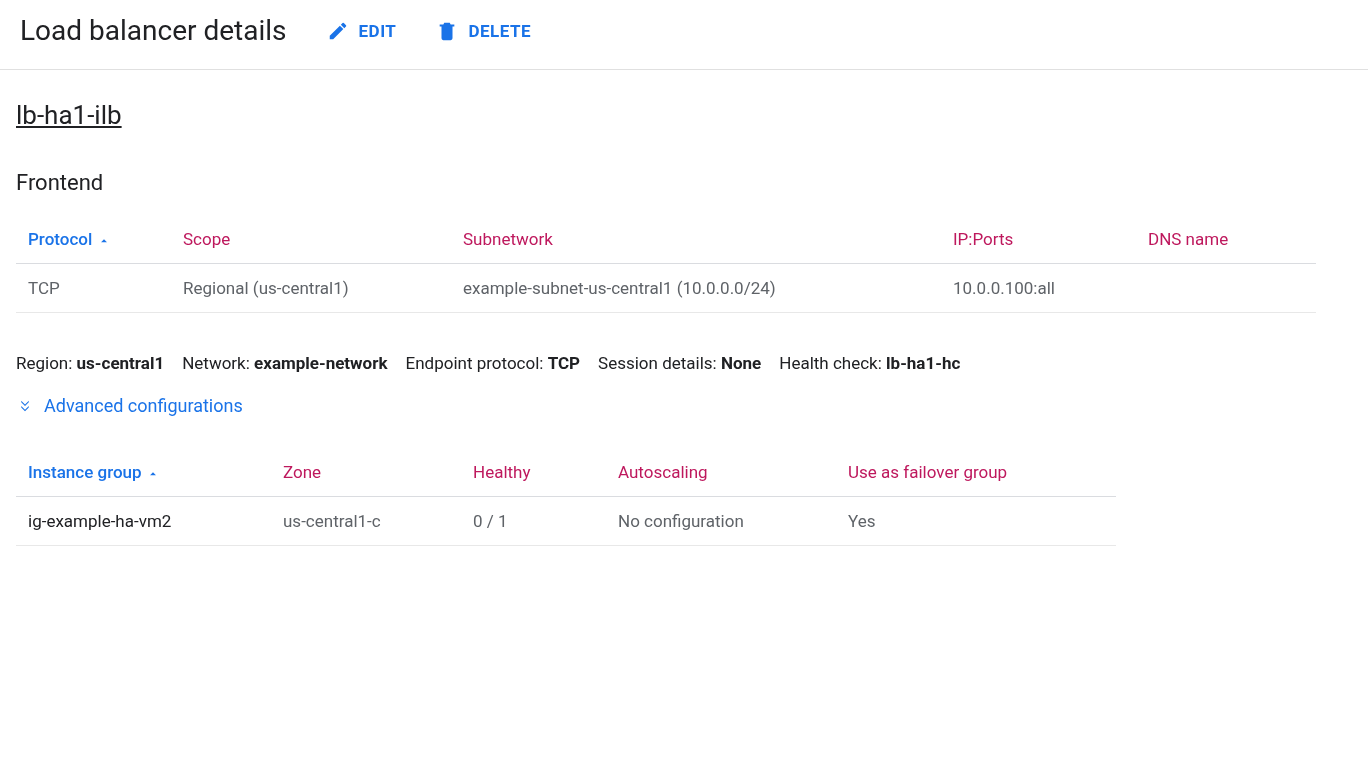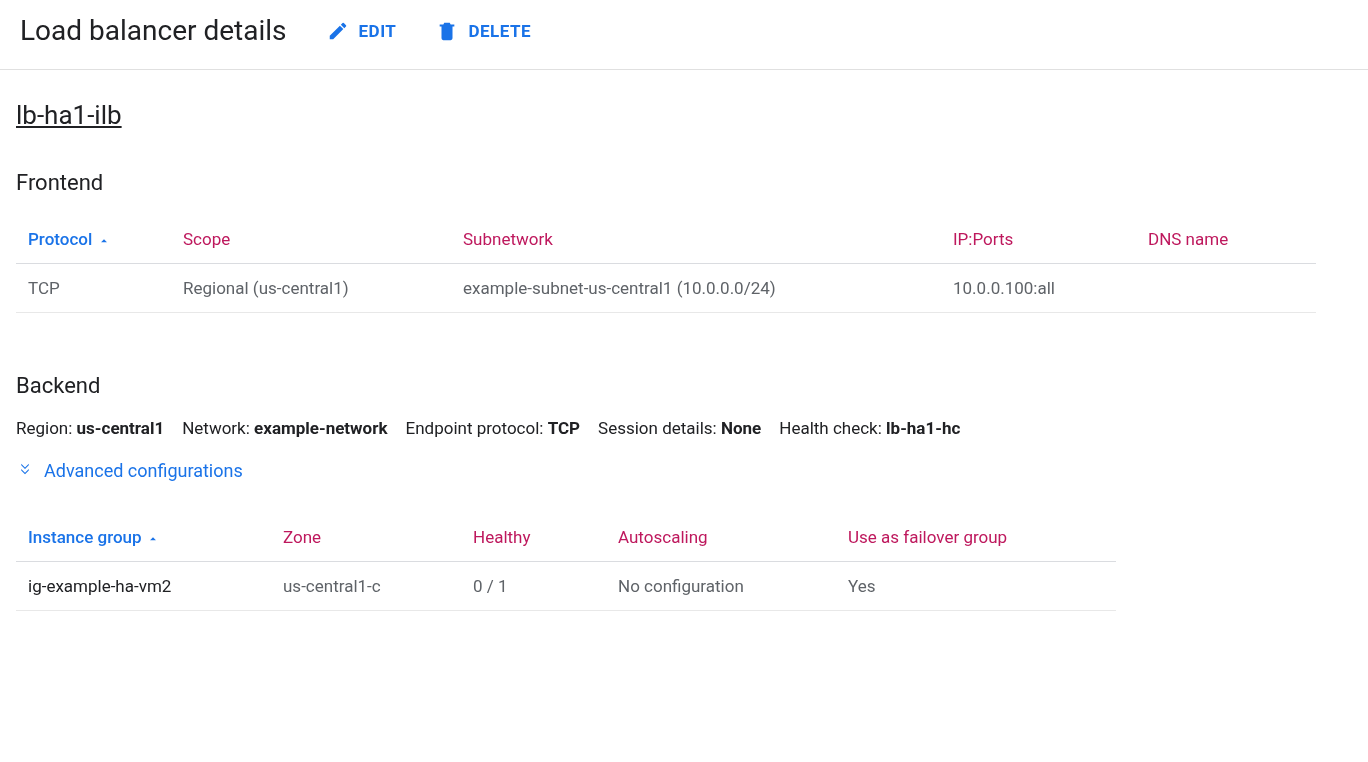--- a/index.html
+++ b/index.html
@@ -41,21 +41,21 @@
     .section-title {
       font-size: 22px;
       font-weight: 400;
       color: #202124;
       margin-bottom: 20px;
     }
     table {
       border-collapse: collapse;
       width: 100%;
       max-width: 1280px;
-      margin-bottom: 60px;
+      margin-bottom: 40px;
     }
     th, td {
       text-align: left;
       padding: 14px 12px;
       font-size: 17px;
       font-weight: 400;
     }
     th {
       color: #be185d;
       font-weight: 400;
@@ -75,21 +75,21 @@
       flex-wrap: wrap;
       gap: 18px;
       font-size: 17px;
       color: #202124;
       margin-bottom: 22px;
     }
     .backend-meta .label { font-weight: 400; }
     .backend-meta .value { font-weight: 700; }
     .adv-config {
       display: flex;
-      align-items: flex-start;
+      align-items: center;
       gap: 10px;
       color: #1a73e8;
       font-size: 18px;
       cursor: pointer;
       margin-bottom: 32px;
     }
     .adv-config svg { width: 18px; height: 18px; fill: #1a73e8; }
     .frontend-table { max-width: 1300px; }
     .backend-table { max-width: 1100px; }
     .backend-table td.ig { color: #202124; }
@@ -145,21 +145,20 @@
       <tr>
         <td>TCP</td>
         <td>Regional (us-central1)</td>
         <td>example-subnet-us-central1 (10.0.0.0/24)</td>
         <td>10.0.0.100:all</td>
         <td></td>
       </tr>
     </tbody>
   </table>
 
-  <div class="section-title">Backend</div>
 
   <div class="backend-meta">
     <div>
       <span class="label">Region:</span>
       <span class="value">us-central1</span>
     </div>
     <div>
       <span class="label">Network:</span>
       <span class="value">example-network</span>
     </div>

